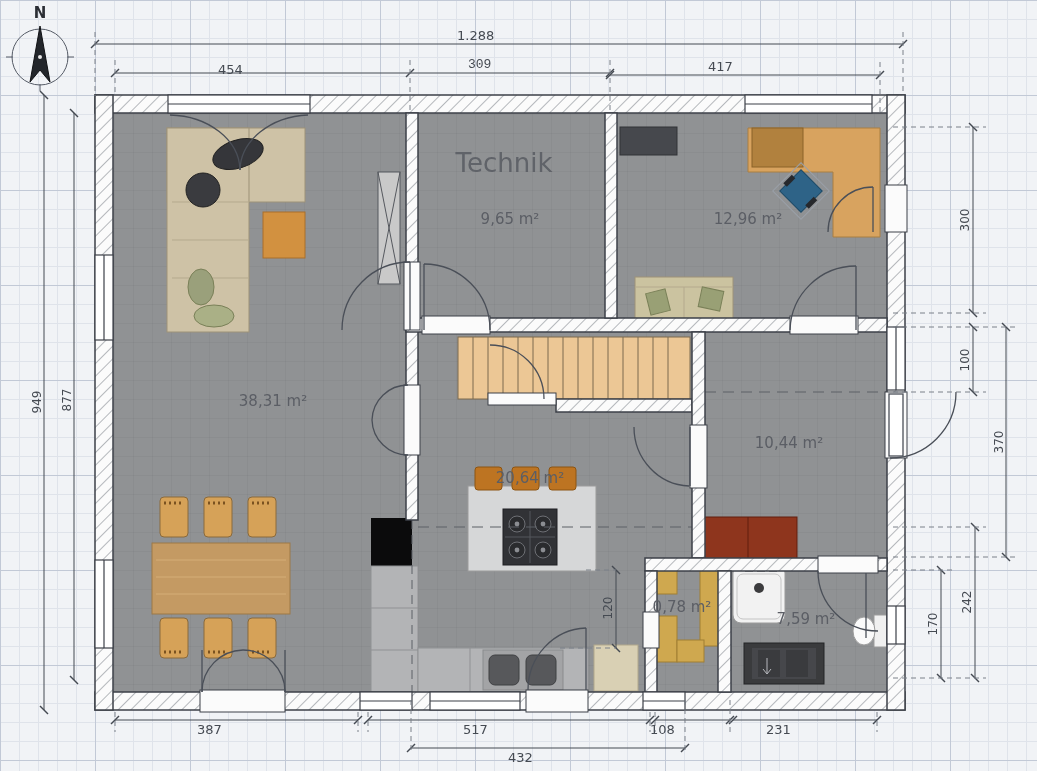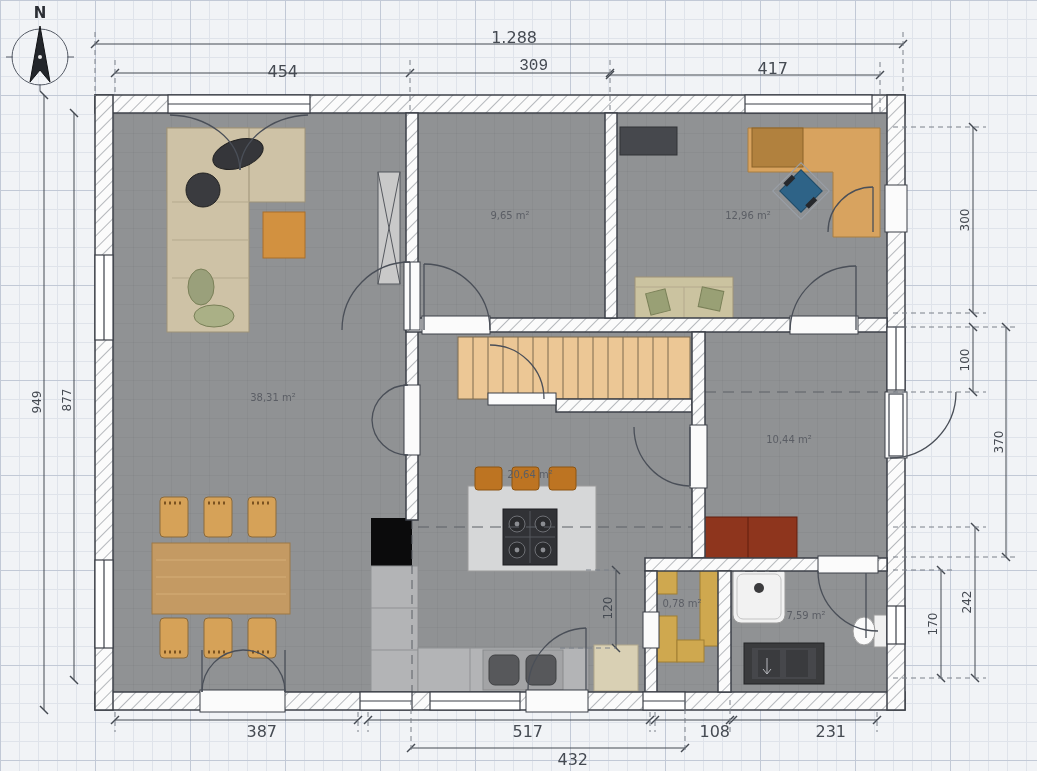--- a/index.html
+++ b/index.html
@@ -9,23 +9,23 @@
     background-image:
       linear-gradient(#c2c9d6 1px, transparent 1px),
       linear-gradient(90deg,#c2c9d6 1px, transparent 1px),
       linear-gradient(#dfe3ea 1px, transparent 1px),
       linear-gradient(90deg,#dfe3ea 1px, transparent 1px);
     background-size:95px 95px,95px 95px,19px 19px,19px 19px;
     font-family:"DejaVu Sans",sans-serif;
   }
   svg{position:absolute;left:0;top:0;}
   .lbl{position:absolute;color:#5b5e65;text-align:center;pointer-events:none;}
-  .area{font-size:10px;width:100px;}
+  .area{font-size:15px;width:100px;}
   .roomname{font-size:26px;width:120px;color:#606369;}
-  .dim{position:absolute;font-size:16px;color:#454a52;width:80px;text-align:right;}
+  .dim{position:absolute;font-size:13px;color:#454a52;width:80px;text-align:left;}
   .dimv{position:absolute;font-size:12px;color:#454a52;width:60px;height:14px;text-align:center;transform:rotate(-90deg);}
   .north{position:absolute;font-size:15px;font-weight:bold;color:#2b2e34;width:20px;text-align:center;}
 </style>
 </head>
 <body>
 
 <div class="stage">
 
 <svg width="1037" height="771" viewBox="0 0 1037 771">
   <defs>
@@ -367,20 +367,21 @@
     <line x1="6" y1="57" x2="13" y2="57" stroke="#555b66"></line>
     <line x1="67" y1="57" x2="74" y2="57" stroke="#555b66"></line>
     <line x1="40" y1="84" x2="40" y2="91" stroke="#555b66"></line>
     <polygon points="40,26 50,82 40,70 30,82" fill="#23262b" stroke="#101114"></polygon>
     <circle cx="40" cy="57" r="2" fill="#e8e8e8"></circle>
   </g>
 </svg>
 
 <div class="north" style="left:30px;top:4px;">N</div>
 
+<div class="lbl roomname" style="left:444px;top:148px;">Technik</div>
 <div class="lbl area" style="left:460px;top:210px;">9,65 m²</div>
 <div class="lbl area" style="left:698px;top:210px;">12,96 m²</div>
 <div class="lbl area" style="left:223px;top:392px;">38,31 m²</div>
 <div class="lbl area" style="left:480px;top:469px;">20,64 m²</div>
 <div class="lbl area" style="left:739px;top:434px;">10,44 m²</div>
 <div class="lbl area" style="left:632px;top:598px;">0,78 m²</div>
 <div class="lbl area" style="left:756px;top:610px;">7,59 m²</div>
 
 <div class="dim" style="left:457px;top:28px;">1.288</div>
 <div class="dim" style="left:218px;top:62px;">454</div>

